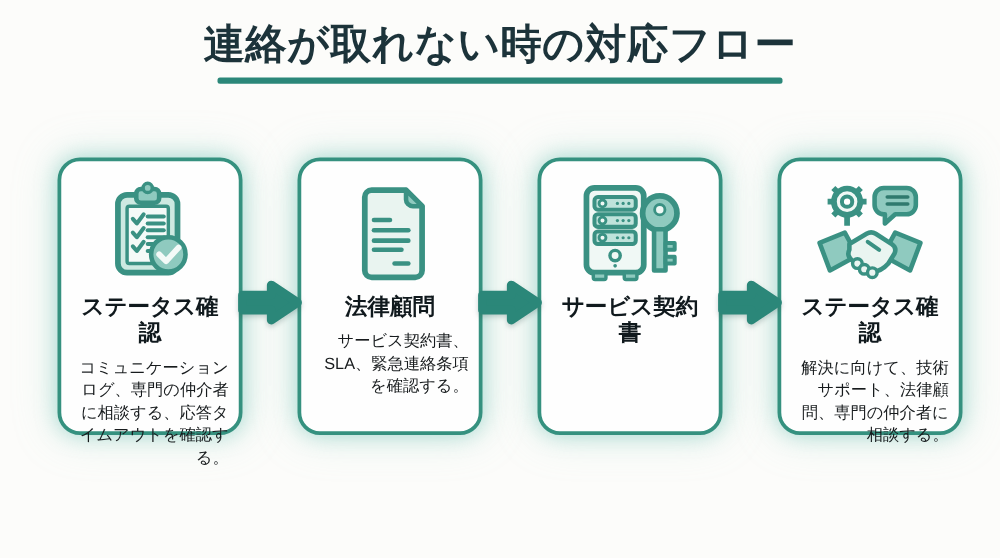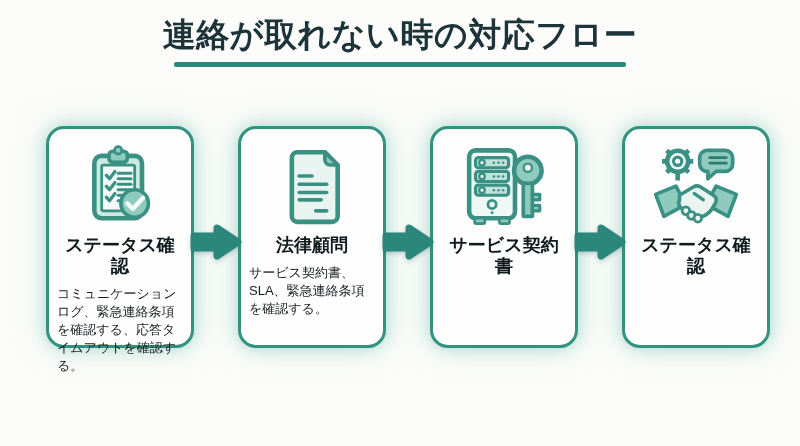--- a/index.html
+++ b/index.html
@@ -36,21 +36,21 @@
   }
   .step-icon{
     height:95px;display:flex;align-items:center;justify-content:center;
     flex:0 0 95px;
   }
   .step-title{
     font-size:18px;font-weight:bold;color:#10191D;
     text-align:center;line-height:1.18;margin:1px 0 0;
   }
   .step-desc{
-    font-size:13px;color:#171B1D;text-align:left;
+    font-size:13px;color:#171B1D;text-align:right;
     line-height:1.38;margin-top:8px;
   }
   .arrow-slot{
     flex:1 1 auto;position:relative;display:flex;justify-content:center;
     z-index:2;
   }
   .arrow-slot svg{
     position:absolute;top:94px;width:58px;height:44px;
     filter:drop-shadow(0 2px 2px rgba(40,80,75,.25));
   }
@@ -81,21 +81,21 @@
           <path d="M46 45 h14"></path>
             <path d="M46 51 h14"></path>
           <path d="M46 57 h10"></path>
             <path d="M46 63 h10"></path>
         </g>
         <circle cx="64" cy="66" r="15" fill="#8FCABF" stroke="#3A9183" stroke-width="4"></circle>
         <path d="M56 66 l6 6 11 -12" fill="none" stroke="#F4FAF8" stroke-width="5" stroke-linecap="round" stroke-linejoin="round"></path>
       </svg>
     </div>
     <div class="step-title">ステータス確認</div>
-    <div class="step-desc">コミュニケーションログ、緊急連絡条項を確認する、応答タイムアウトを確認する。</div>
+    <div class="step-desc">コミュニケーションログ、専門の仲介者に相談する、応答タイムアウトを確認する。</div>
   </div>
 
   <div class="arrow-slot">
     <svg viewBox="0 0 54 44">
       <path d="M5 16 h23 v-8 L49 22 L28 36 v-8 H5 z" fill="#2B8779" stroke="#2B8779" stroke-width="7" stroke-linejoin="round" stroke-linecap="round"></path>
     </svg>
   </div>
 
   <div class="step-card">
     <div class="step-icon">
@@ -186,15 +186,16 @@
         <path d="M92 56 L70 47 L59 67 L83 80 z" fill="#8FCABF" stroke="#3A9183" stroke-width="4" stroke-linejoin="round"></path>
 
         <path d="M30 57 l15 -9 q4 -2.5 8 0 l14 9 q4.5 3 2.5 8 l-5.5 9 q-9 10 -19 5.5 l-13 -8.5 q-4.5 -4 -2 -9 z" fill="#EAF5F1" stroke="#3A9183" stroke-width="4" stroke-linejoin="round"></path>
         <path d="M46 55 l10 7" fill="none" stroke="#3A9183" stroke-width="3.5" stroke-linecap="round"></path>
         <circle cx="37" cy="74" r="4.2" fill="#EAF5F1" stroke="#3A9183" stroke-width="3"></circle>
         <circle cx="43" cy="79" r="4.2" fill="#EAF5F1" stroke="#3A9183" stroke-width="3"></circle>
         <circle cx="50" cy="82" r="4.2" fill="#EAF5F1" stroke="#3A9183" stroke-width="3"></circle>
       </svg>
     </div>
     <div class="step-title">ステータス確認</div>
+    <div class="step-desc">解決に向けて、技術サポート、法律顧問、専門の仲介者に相談する。</div>
   </div>
 
 </div>
 
 </body></html>

